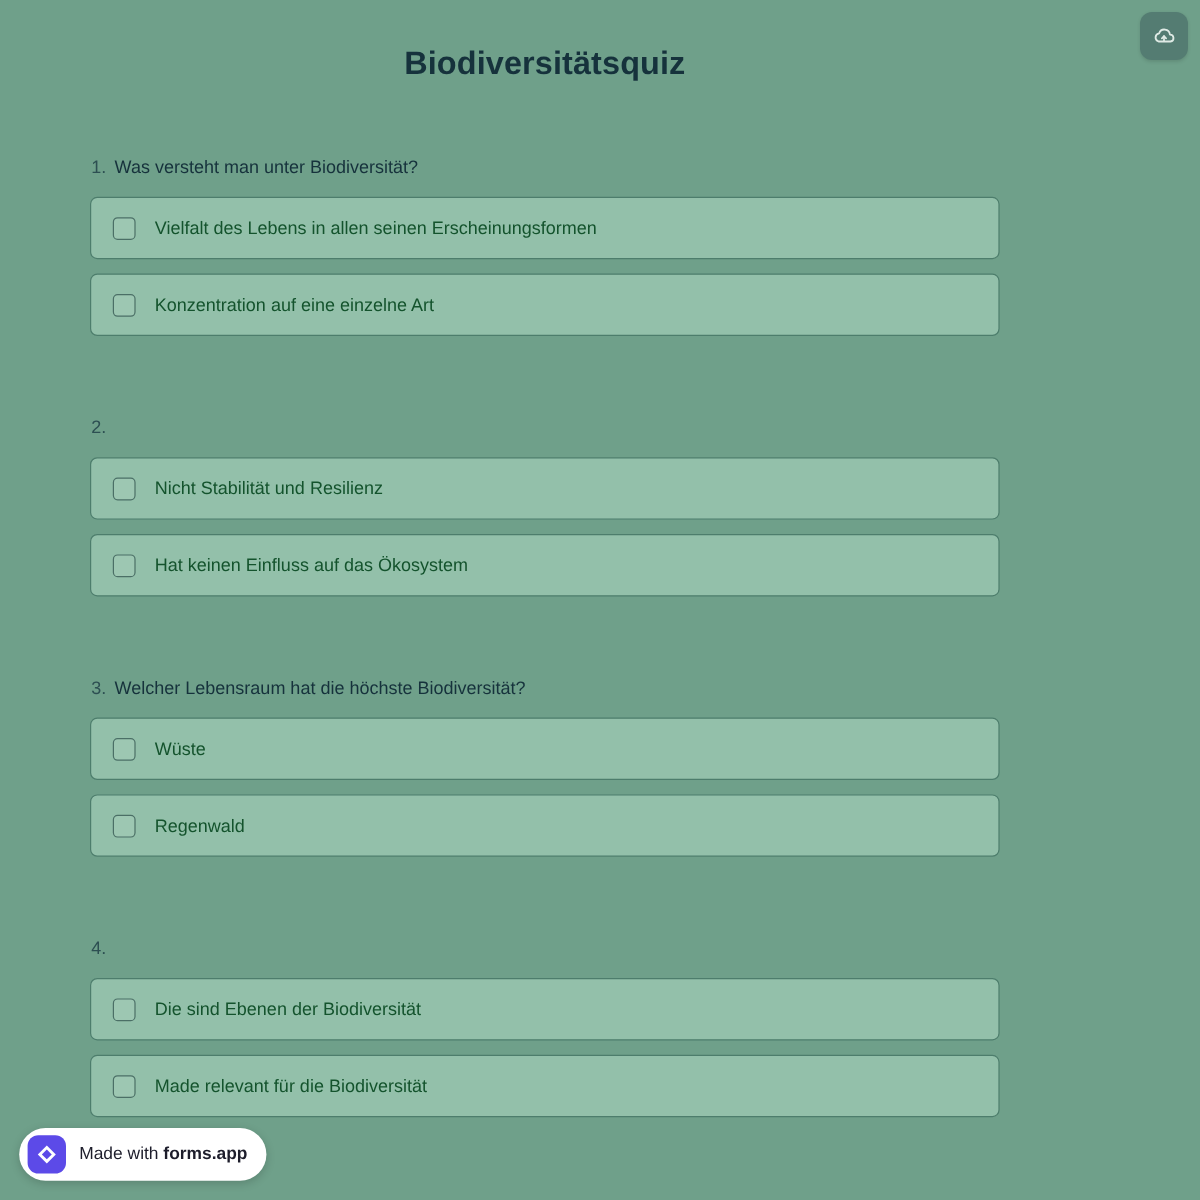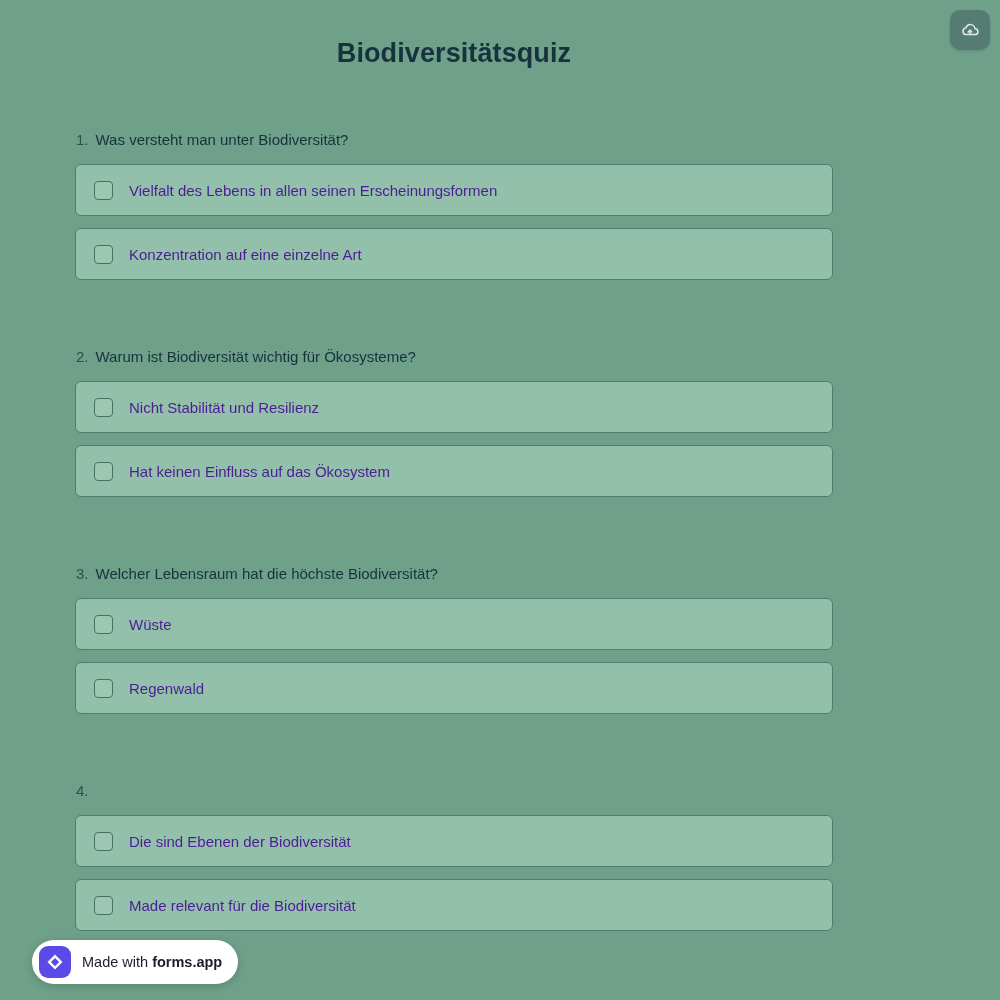--- a/index.html
+++ b/index.html
@@ -96,27 +96,27 @@
     height: 19px;
     min-width: 19px;
     border: 1.5px solid #4b6f66;
     border-radius: 4px;
     background: #9dc7b2;
     margin-right: 16px;
   }
 
   .option-label {
     font-size: 15px;
-    color: #4c1d95;
+    color: #14532d;
   }
 
   
   #made-with-badge {
     position: fixed;
-    left: 32px;
+    left: 16px;
     bottom: 16px;
     height: 44px;
     background: #ffffff;
     border-radius: 22px;
     display: flex;
     align-items: center;
     padding: 0 16px 0 7px;
     box-shadow: 0 2px 8px rgba(0,0,0,0.18);
     text-decoration: none;
     z-index: 5;
@@ -168,21 +168,20 @@
       </div>
       <div class="option">
         <span class="checkbox"></span>
         <span class="option-label">Konzentration auf eine einzelne Art</span>
       </div>
     </div>
 
     <div class="question-block">
       <div class="question-head">
         <span class="question-number">2.</span>
-        <span class="question-text">Warum ist Biodiversität wichtig für Ökosysteme?</span>
       </div>
       <div class="option">
         <span class="checkbox"></span>
         <span class="option-label">Nicht Stabilität und Resilienz</span>
       </div>
       <div class="option">
         <span class="checkbox"></span>
         <span class="option-label">Hat keinen Einfluss auf das Ökosystem</span>
       </div>
     </div>

